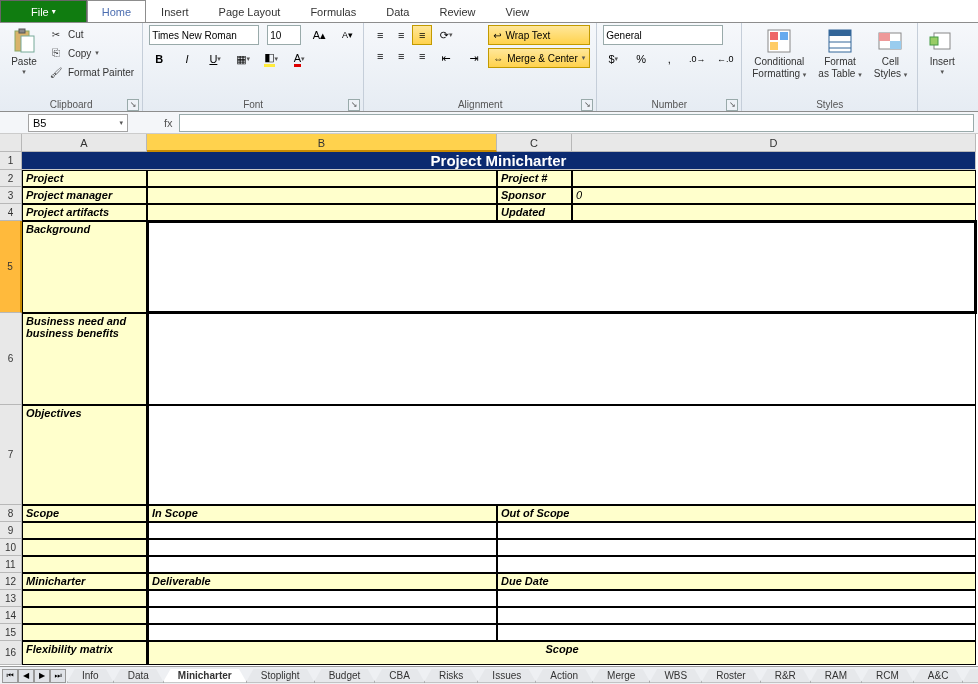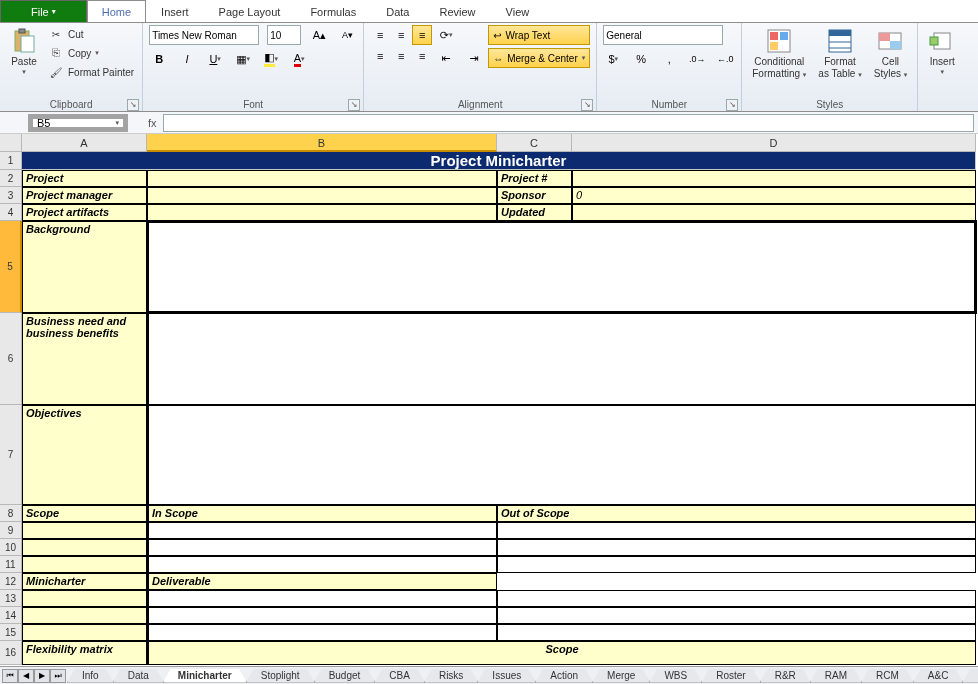--- a/index.html
+++ b/index.html
@@ -29,22 +29,22 @@
 select.combo, input.combo { font-size: 10px; height: 20px; border: 1px solid #9aa; background: #fff; padding: 0 2px; }
 .btn16 { width: 20px; height: 20px; border: 1px solid transparent; display: flex; align-items: center; justify-content: center; font-size: 11px; background: transparent; }
 .btn-wrap { border: 1px solid #c29a00; background: linear-gradient(#ffe79a,#ffd24d); height: 20px; display: flex; align-items: center; gap: 4px; padding: 0 4px; font-size: 10px; }
 .btn-merge { border: 1px solid #c29a00; background: linear-gradient(#ffe79a,#ffd24d); height: 20px; display: flex; align-items: center; gap: 4px; padding: 0 4px; font-size: 10px; }
 .dd-arrow { font-size: 7px; color: #555; }
 
 .align-grid { display: grid; grid-template-columns: repeat(3, 20px); grid-template-rows: repeat(2, 20px); gap: 1px; }
 .align-grid .sel { border: 1px solid #c29a00; background: linear-gradient(#ffe79a,#ffd24d); }
 
 .name-box-row { display: flex; align-items: center; height: 22px; border-bottom: 1px solid #ccc; background: #f4f6f9; }
-.name-box { width: 100px; height: 18px; border: 5px solid #a3a3a3; background: #fff; font-size: 11px; padding: 0 4px; margin-left: 28px; display: flex; align-items: center; justify-content: space-between; }
-.fx-label { margin: 0 6px 0 20px; color: #555; }
+.name-box { width: 100px; height: 18px; border: 1px solid #a3a3a3; background: #fff; font-size: 11px; padding: 0 4px; margin-left: 28px; display: flex; align-items: center; justify-content: space-between; }
+.fx-label { margin: 0 6px 0 36px; color: #555; }
 .formula-bar { flex: 1; height: 18px; border: 1px solid #9aa; background: #fff; margin-right: 4px; }
 
 
 .grid-area { position: relative; height: 532px; overflow: hidden; display: flex; flex-direction: column; }
 .col-headers { display: flex; height: 18px; }
 .corner { width: 22px; background: #e8e8e8; border-right: 1px solid #b8b8b8; border-bottom: 1px solid #b8b8b8; }
 .col-head { background: #e8e8e8; border-right: 1px solid #b8b8b8; border-bottom: 1px solid #b8b8b8; text-align: center; font-size: 11px; color: #333; line-height: 18px; }
 .col-head.sel { background: #ffd24d; border-bottom: 2px solid #c98b00; }
 .row-head { width: 22px; background: #e8e8e8; border-right: 1px solid #b8b8b8; border-bottom: 1px solid #b8b8b8; text-align: center; font-size: 10px; color: #333; display: flex; align-items: center; justify-content: center; flex-shrink: 0; }
 .row-head.sel { background: #ffba3c; border-right: 2px solid #c98b00; }
@@ -364,20 +364,21 @@
         <div class="row-head">11</div>
         <div class="cell yellow colA black-border"></div>
         <div class="cell black-border thick-left" style="width:350px"></div>
         <div class="cell black-border" style="width:479px"></div>
       </div>
 
     <div class="grow" style="height:17px">
       <div class="row-head">12</div>
       <div class="cell bold yellow colA black-border">Minicharter</div>
       <div class="cell bold yellow black-border thick-left" style="width:350px">Deliverable</div>
+      <div class="cell bold yellow black-border" style="width:479px">Due Date</div>
     </div>
 
     <div class="grow" style="height:17px">
         <div class="row-head">13</div>
         <div class="cell yellow colA black-border"></div>
         <div class="cell black-border thick-left" style="width:350px"></div>
         <div class="cell black-border" style="width:479px"></div>
       </div>
     <div class="grow" style="height:17px">
         <div class="row-head">14</div>

